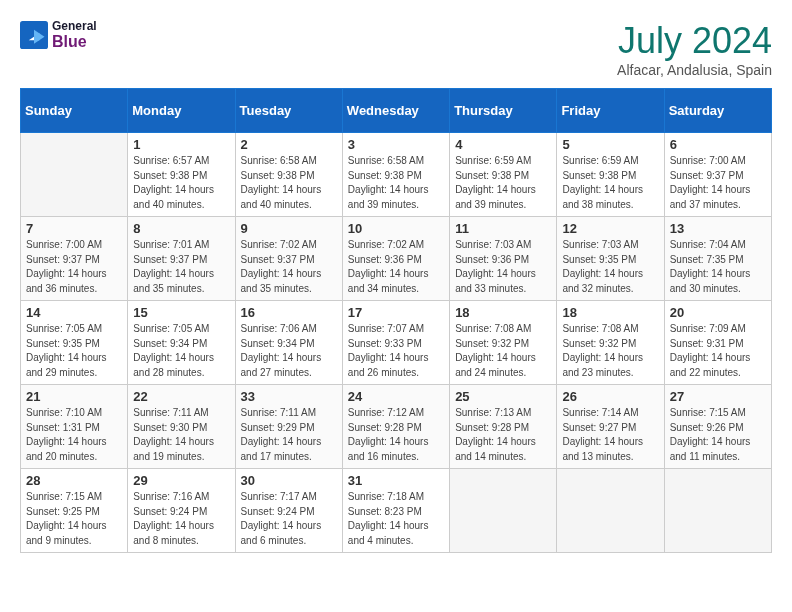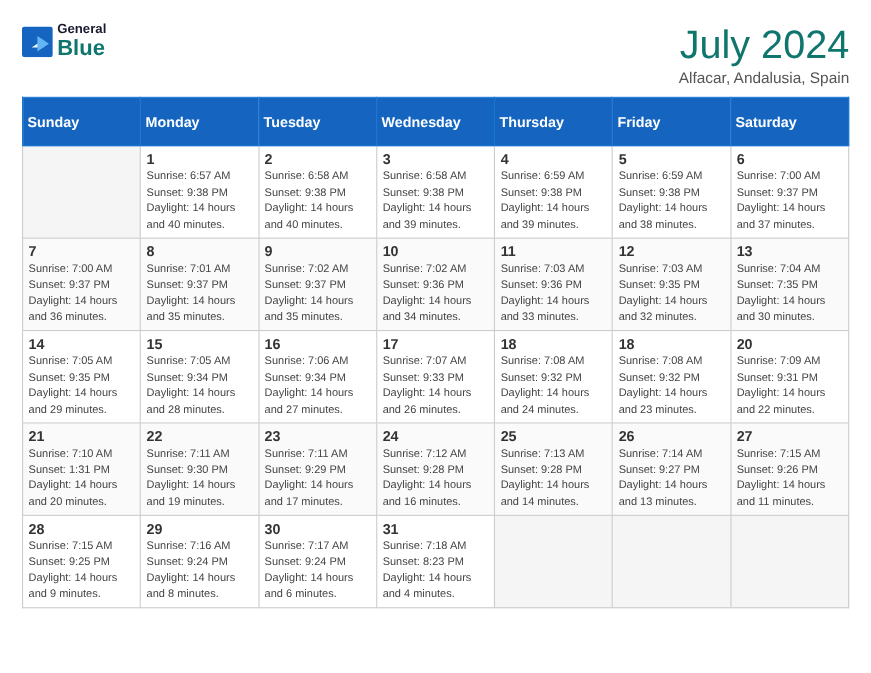--- a/index.html
+++ b/index.html
@@ -85,21 +85,21 @@
 
 <div class="header">
   <div class="logo">
     <svg class="logo-icon" viewBox="0 0 32 32">
       <rect x="0" y="0" width="32" height="32" rx="3" fill="#1565C0"></rect>
       <polygon points="10,22 22,14 22,22" fill="#fff"></polygon>
       <polygon points="16,10 28,18 16,26" fill="#64B5F6"></polygon>
     </svg>
     <div style="display:flex; flex-direction:column; line-height:1.1;">
       <span style="font-size:12px; font-weight:bold; color:#1a1a2e;">General</span>
-      <span style="font-size:20px; font-weight:bold; color:#0f766e;">Blue</span>
+      <span style="font-size:16px; font-weight:bold; color:#701a75;">Blue</span>
     </div>
   </div>
   <div class="title-block">
     <div class="month-year">July 2024</div>
     <div class="location">Alfacar, Andalusia, Spain</div>
   </div>
 </div>
 
 <table class="calendar">
   <thead>
@@ -270,21 +270,21 @@
 and 20 minutes.</div>
         </td>
         <td>
           <span class="day-number">22</span>
           <div class="day-info" style="white-space: pre-line;">Sunrise: 7:11 AM
 Sunset: 9:30 PM
 Daylight: 14 hours
 and 19 minutes.</div>
         </td>
         <td>
-          <span class="day-number">23</span>
+          <span class="day-number">33</span>
           <div class="day-info" style="white-space: pre-line;">Sunrise: 7:11 AM
 Sunset: 9:29 PM
 Daylight: 14 hours
 and 17 minutes.</div>
         </td>
         <td>
           <span class="day-number">24</span>
           <div class="day-info" style="white-space: pre-line;">Sunrise: 7:12 AM
 Sunset: 9:28 PM
 Daylight: 14 hours

